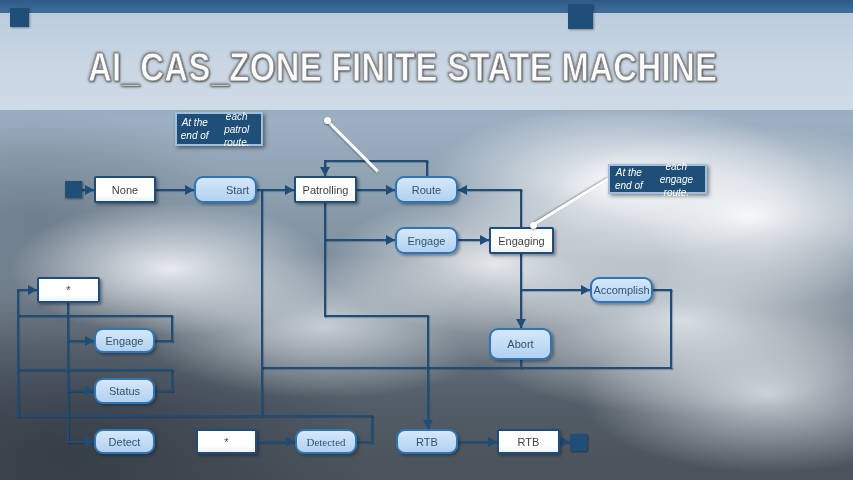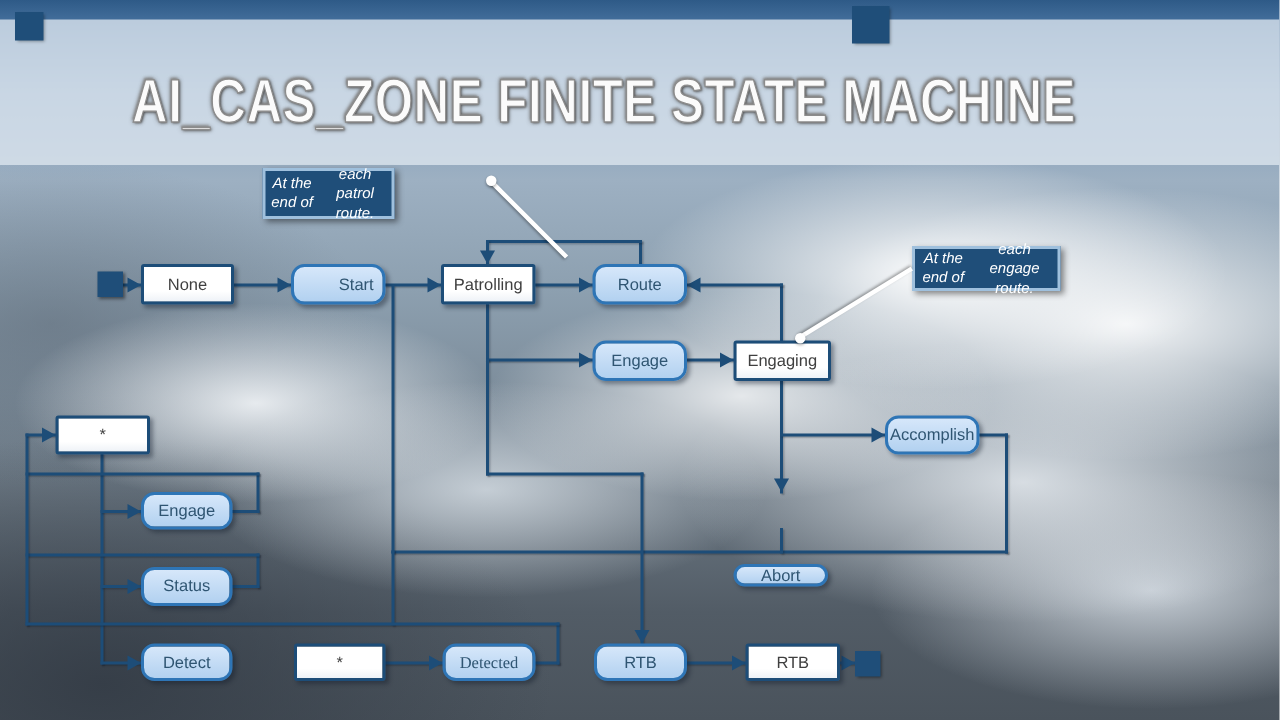--- a/index.html
+++ b/index.html
@@ -137,21 +137,21 @@
       </div>
       <div class="node rounded" style="left: 395px; top: 227px; width: 63px; height: 27px;">
         <span>Engage</span>
       </div>
       <div class="node simple" style="left: 489px; top: 227px; width: 65px; height: 27px;">
         <span>Engaging</span>
       </div>
       <div class="node rounded" style="left: 590px; top: 277px; width: 63px; height: 26px;">
         <span>Accomplish</span>
       </div>
-      <div class="node rounded" style="left: 489px; top: 328px; width: 63px; height: 15px; margin-top: 48px;">
+      <div class="node rounded" style="left: 489px; top: 328px; width: 63px; height: 32px;">
         <span>Abort</span>
       </div>
       <div class="node simple" style="left: 37px; top: 277px; width: 63px; height: 26px;">
         <span>*</span>
       </div>
       <div class="node rounded" style="left: 94px; top: 328px; width: 61px; height: 25px;">
         <span>Engage</span>
       </div>
       <div class="node rounded" style="left: 94px; top: 378px; width: 61px; height: 26px;">
         <span>Status</span>

